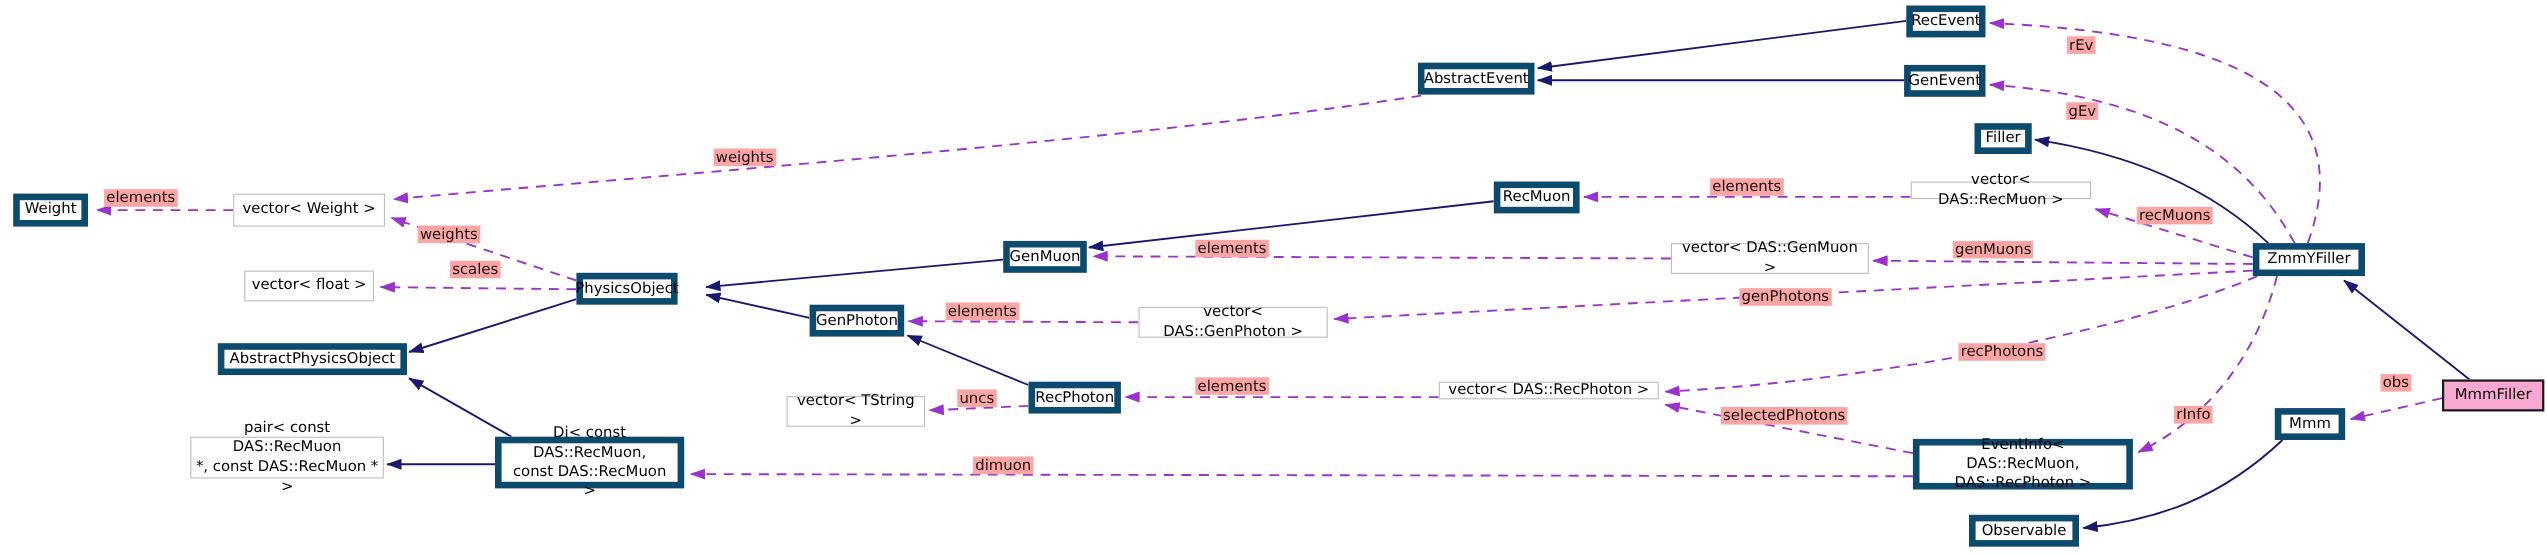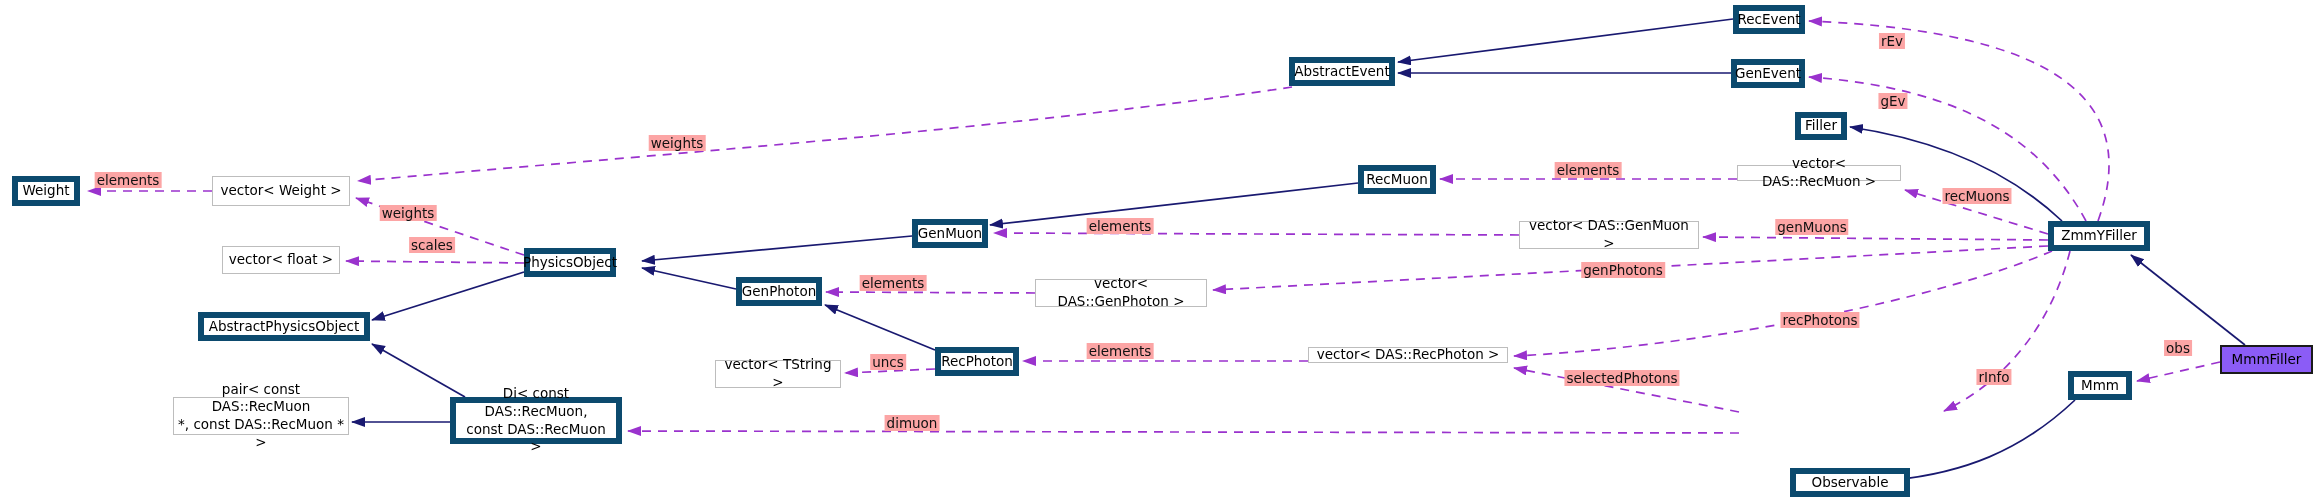--- a/index.html
+++ b/index.html
@@ -8,21 +8,21 @@
     font-family:"DejaVu Sans","Liberation Sans",sans-serif;overflow:hidden;
   }
   svg.edges{position:absolute;left:0;top:0;z-index:1;}
   .node{
     position:absolute;z-index:2;display:flex;align-items:center;justify-content:center;
     text-align:center;font-size:13.5px;line-height:1.3;color:#000;background:#fff;
     box-sizing:border-box;white-space:pre-line;padding:0 3px;
   }
   .node.cls{border:6px solid #0c4a6e;}
   .node.ext{border:1.5px solid #bdbdbd;}
-  .node.focal{border:2px solid #1a1a1a;background:#8b5cf6;}
+  .node.focal{border:2px solid #1a1a1a;background:#f9a8d4;}
   .elabel{
     position:absolute;z-index:3;transform:translate(-50%,-50%);
     font-size:13.5px;color:#111;background:#fca5a5;padding:0 2px;white-space:nowrap;
   }
 </style>
 </head>
 <body>
 
 <div class="canvas">
 
@@ -90,21 +90,23 @@
   <div class="node cls" style="left:935px;top:347px;width:84px;height:29px">RecPhoton</div>
   <div class="node ext" style="left:1035px;top:279px;width:172px;height:28px">vector&lt; DAS::GenPhoton &gt;</div>
   <div class="node cls" style="left:1289px;top:57px;width:106px;height:29px">AbstractEvent</div>
   <div class="node cls" style="left:1733px;top:5px;width:72px;height:29px">RecEvent</div>
   <div class="node cls" style="left:1731px;top:59px;width:74px;height:29px">GenEvent</div>
   <div class="node cls" style="left:1795px;top:112px;width:52px;height:28px">Filler</div>
   <div class="node ext" style="left:1737px;top:165px;width:164px;height:16px">vector&lt; DAS::RecMuon &gt;</div>
   <div class="node ext" style="left:1519px;top:221px;width:180px;height:28px">vector&lt; DAS::GenMuon &gt;</div>
   <div class="node cls" style="left:2048px;top:221px;width:102px;height:30px">ZmmYFiller</div>
   <div class="node ext" style="left:1308px;top:347px;width:200px;height:16px">vector&lt; DAS::RecPhoton &gt;</div>
-  <div class="node cls" style="left:1790px;top:468px;width:120px;height:29px">Observable</div>
+  <div class="node cls" style="left:1739px;top:399px;width:200px;height:46px">EventInfo&lt; DAS::RecMuon,
+DAS::RecPhoton &gt;</div>
+  <div class="node cls" style="left:1790px;top:468px;width:100px;height:29px">Observable</div>
   <div class="node cls" style="left:2068px;top:371px;width:64px;height:29px">Mmm</div>
   <div class="node focal" style="left:2220px;top:345px;width:93px;height:29px">MmmFiller</div>
 
   <span class="elabel" style="left:128px;top:180px">elements</span>
   <span class="elabel" style="left:408px;top:213px">weights</span>
   <span class="elabel" style="left:432px;top:245px">scales</span>
   <span class="elabel" style="left:677px;top:143px">weights</span>
   <span class="elabel" style="left:1588px;top:170px">elements</span>
   <span class="elabel" style="left:1120px;top:226px">elements</span>
   <span class="elabel" style="left:893px;top:283px">elements</span>

